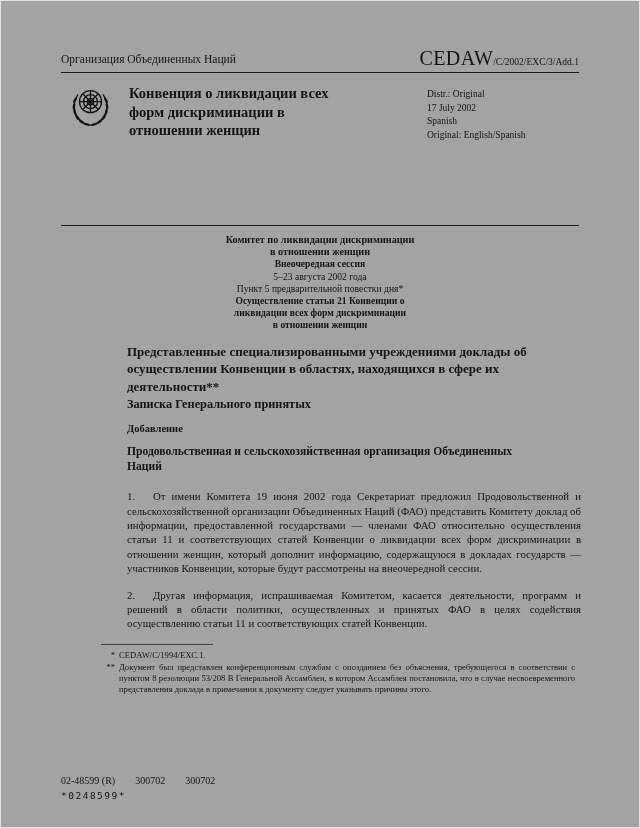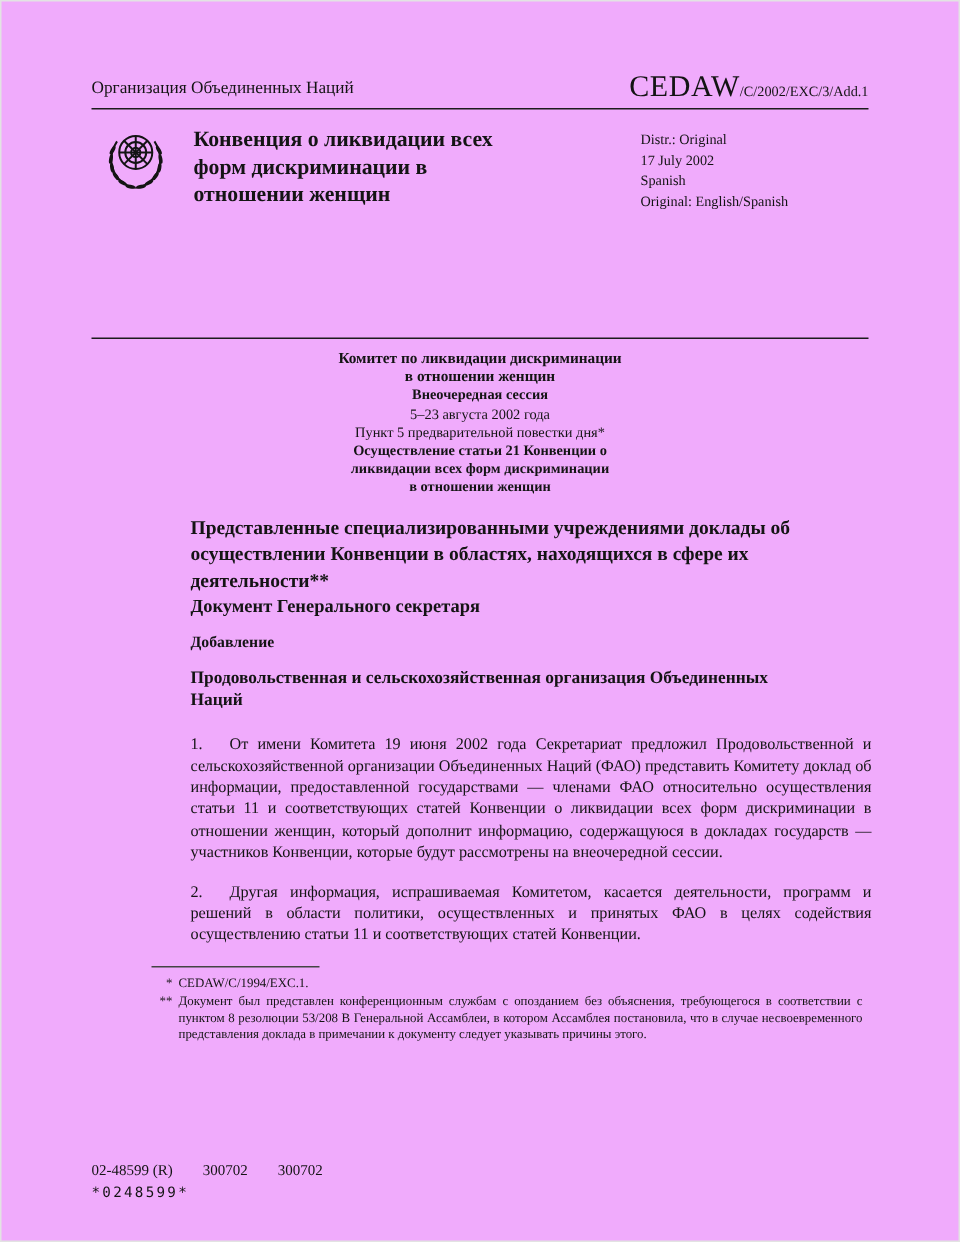--- a/index.html
+++ b/index.html
@@ -1,20 +1,20 @@
 <!DOCTYPE html>
 <html lang="ru"><head>
 <meta charset="utf-8">
 <style>
   * { margin:0; padding:0; box-sizing:border-box; }
   html,body { background:#fff; }
   .page {
     position:relative;
     width:640px; height:828px;
-    background:#f0abfc;
+    background:#a3a3a3;
     border:1px solid #e3e3e3;
     font-family:"Liberation Serif","DejaVu Serif",serif;
     color:#141414;
     overflow:hidden;
   }
   .content { padding:46px 60px 0 60px; }
 
   
   .doc-header { display:flex; justify-content:space-between; align-items:flex-end; }
   .org-name { font-size:11.5px; padding-bottom:5px; }
@@ -121,21 +121,21 @@
       <div class="bold">Внеочередная сессия</div>
       <div>5–23 августа 2002 года</div>
       <div>Пункт 5 предварительной повестки дня*</div>
       <div class="bold prelines">Осуществление статьи 21 Конвенции о
 ликвидации всех форм дискриминации
 в отношении женщин</div>
     </div>
 
     <div class="main">
       <div class="doc-title">Представленные специализированными учреждениями доклады об осуществлении Конвенции в областях, находящихся в сфере их деятельности**</div>
-      <div class="doc-subtitle">Документ Генерального секретаря</div>
+      <div class="doc-subtitle">Записка Генерального принятых</div>
       <div class="addendum">Добавление</div>
       <div class="section-title">Продовольственная и сельскохозяйственная организация Объединенных Наций</div>
 
       <p class="para"><span class="num">1.</span><span>От имени Комитета 19 июня 2002 года Секретариат предложил Продовольственной и сельскохозяйственной организации Объединенных Наций (ФАО) представить Комитету доклад об информации, предоставленной государствами — членами ФАО относительно осуществления статьи 11 и соответствующих статей Конвенции о ликвидации всех форм дискриминации в отношении женщин, который дополнит информацию, содержащуюся в докладах государств — участников Конвенции, которые будут рассмотрены на внеочередной сессии.</span></p>
 
       <p class="para"><span class="num">2.</span><span>Другая информация, испрашиваемая Комитетом, касается деятельности, программ и решений в области политики, осуществленных и принятых ФАО в целях содействия осуществлению статьи 11 и соответствующих статей Конвенции.</span></p>
     </div>
 
     <div class="footnote-area">
       <div class="fn-sep"></div>

